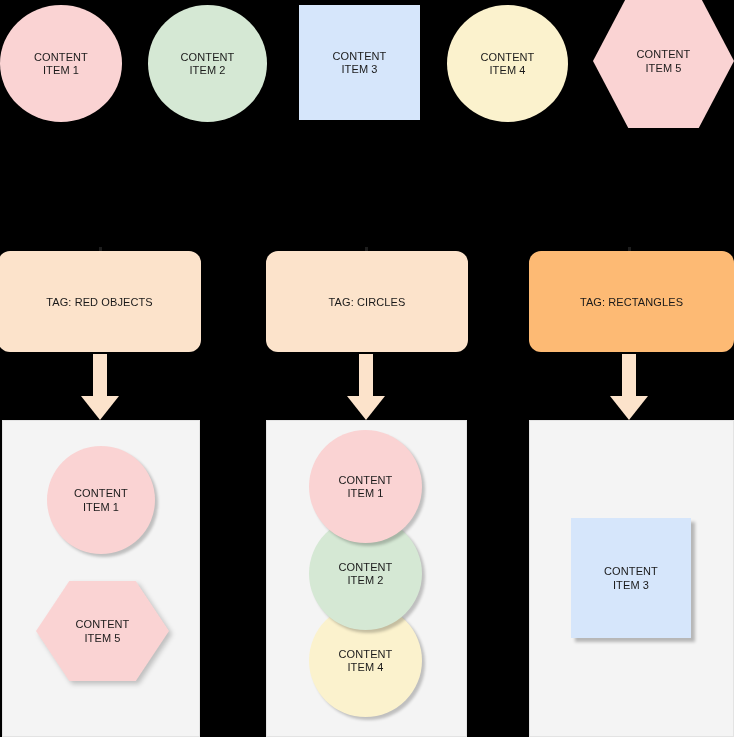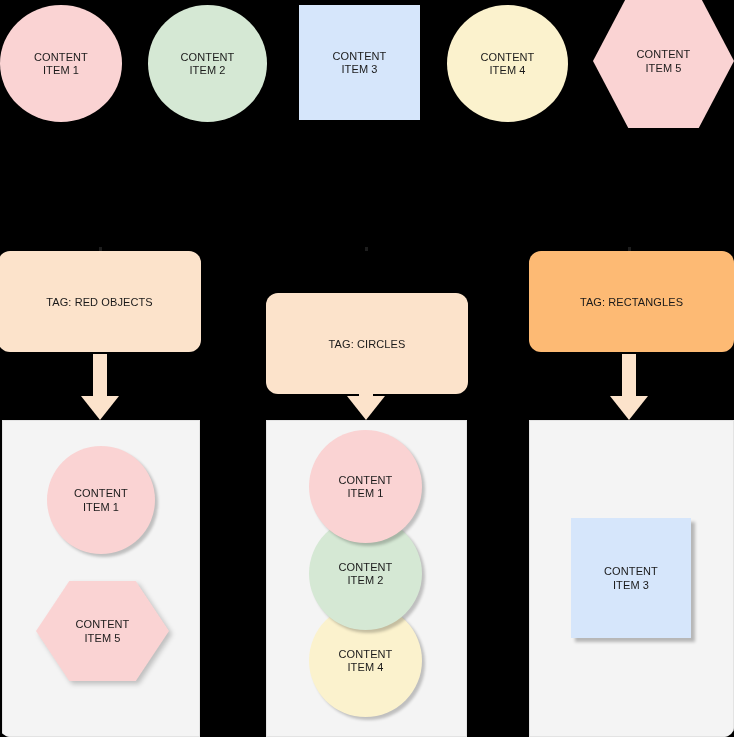--- a/index.html
+++ b/index.html
@@ -8,21 +8,20 @@
     padding: 0;
     background: #000000;
   }
   #canvas {
     position: relative;
     width: 734px;
     height: 737px;
     background: #000000;
     overflow: hidden;
     font-family: "Liberation Sans", sans-serif;
-    border-radius: 10px;
   }
 
   
   .shape-label {
     position: absolute;
     left: 0;
     right: 0;
     top: 50%;
     transform: translateY(-50%);
     text-align: center;
@@ -158,21 +157,21 @@
 
   </div>
 
   <div>
 
     <div class="tag-box" style="left:-2px; top:251px; width:203px; height:101px; background:#fce3cb;">
       <div class="tag-label">TAG: RED OBJECTS</div>
     </div>
     <div class="tag-stub" style="left:99px; top:247px;"></div>
 
-    <div class="tag-box" style="left:266px; top:251px; width:202px; height:101px; background:#fce3cb;margin-top:42px;">
+    <div class="tag-box" style="left:266px; top:251px; width:202px; height:101px; background:#fce3cb;">
       <div class="tag-label">TAG: CIRCLES</div>
     </div>
     <div class="tag-stub" style="left:365px; top:247px;"></div>
 
     <div class="tag-box" style="left:529px; top:251px; width:205px; height:101px; background:#fdba74;">
       <div class="tag-label">TAG: RECTANGLES</div>
     </div>
     <div class="tag-stub" style="left:628px; top:247px;"></div>
 
   </div>

